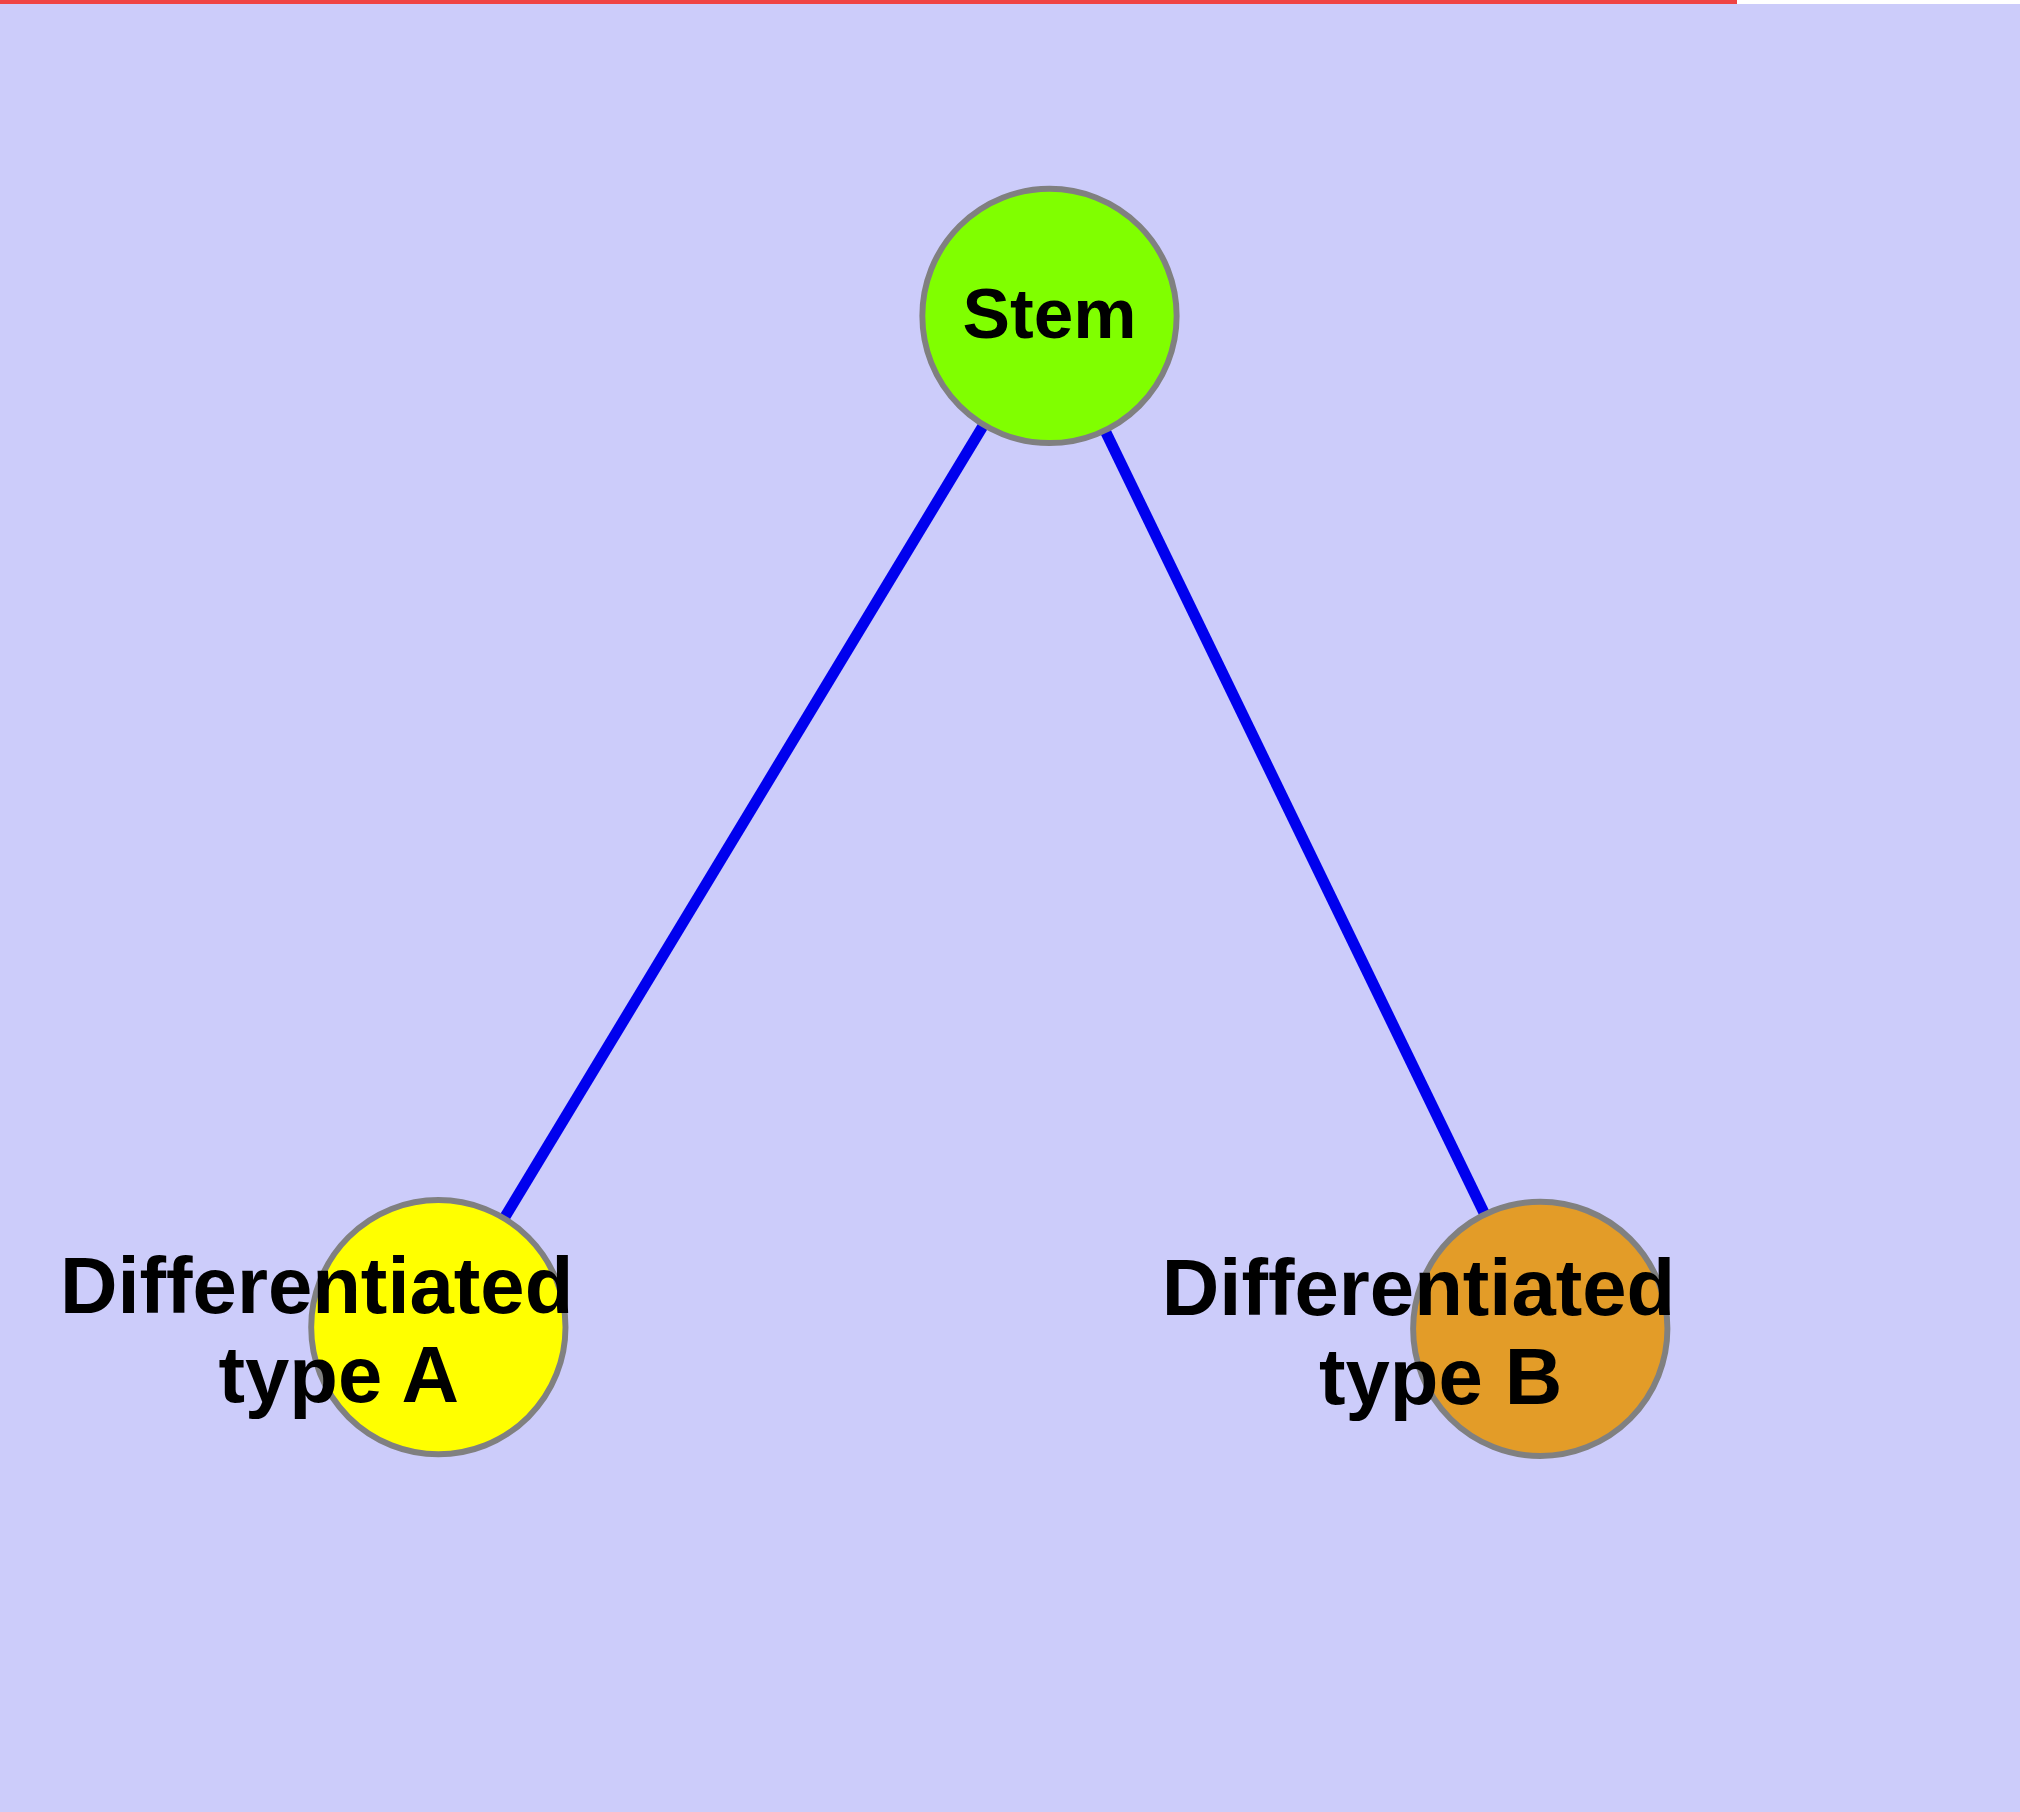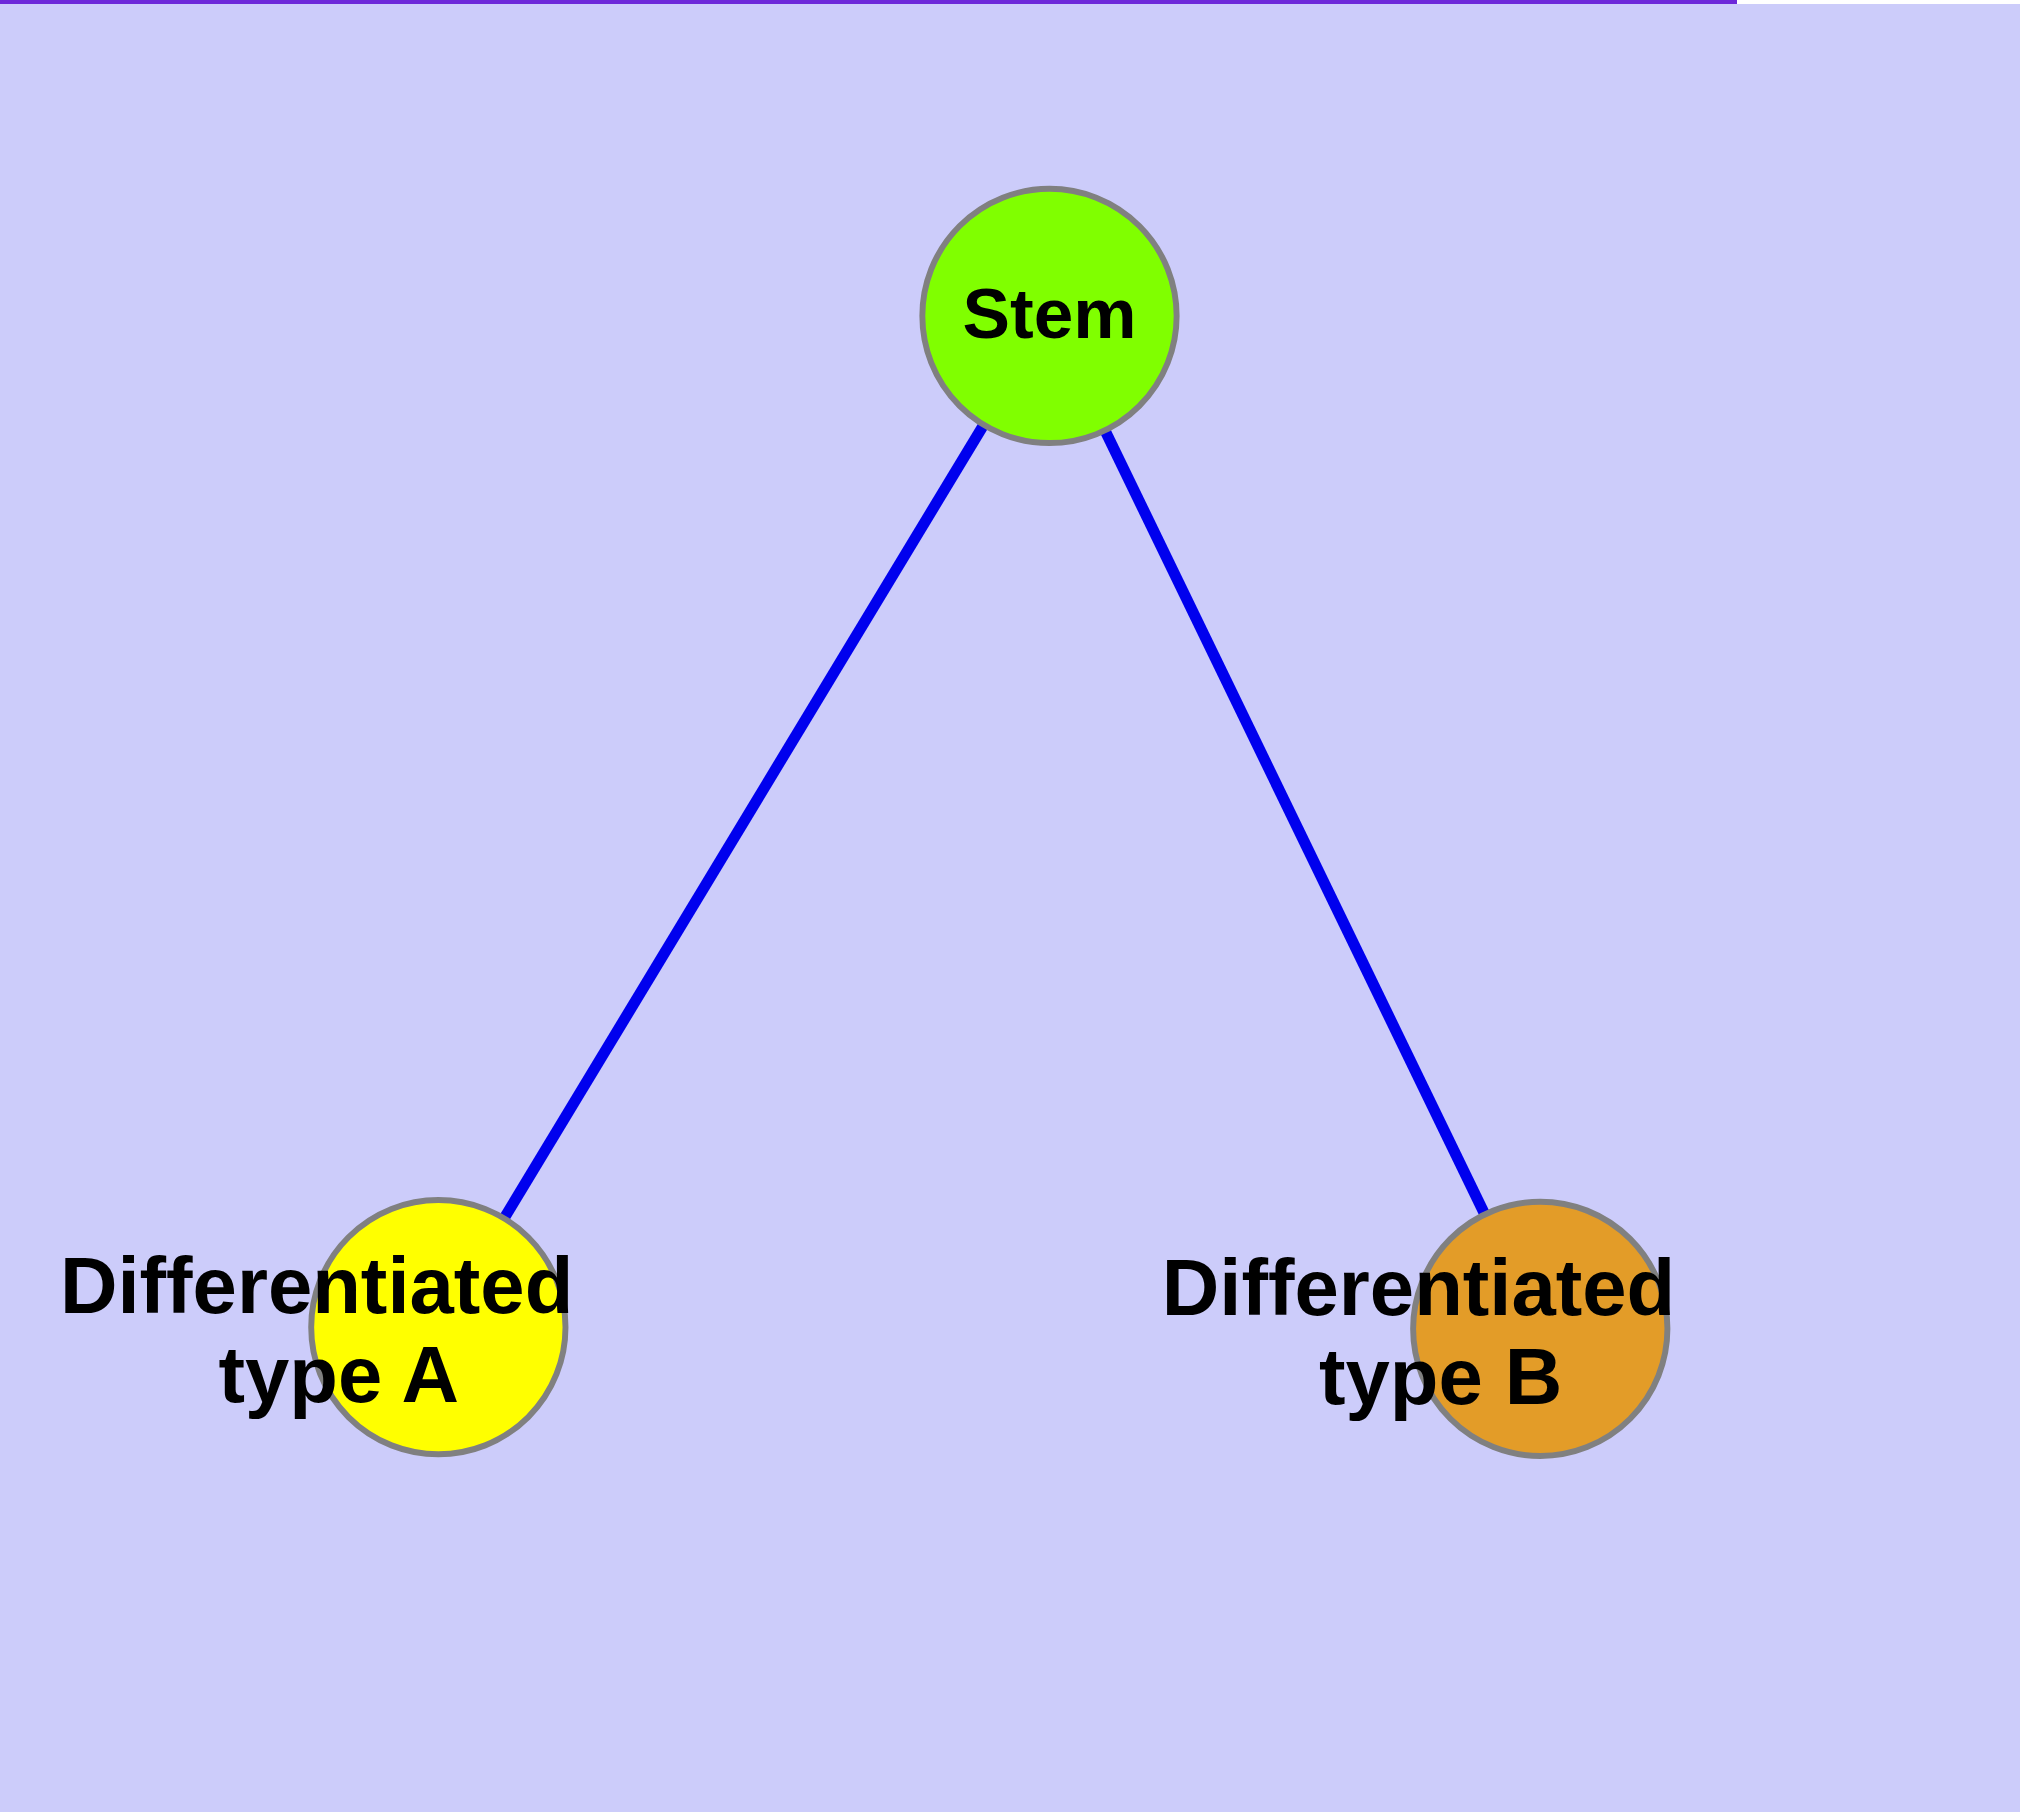--- a/index.html
+++ b/index.html
@@ -11,21 +11,21 @@
   body {
     width: 2021px;
     height: 1812px;
     overflow: hidden;
     font-family: "Liberation Sans", sans-serif;
   }
   #canvas {
     position: relative;
     width: 1737px;
     height: 1812px;
-    background: #6d28d9;
+    background: #ef4444;
   }
   #plot-area {
     position: absolute;
     left: 0;
     top: 4.2px;
     width: 2021px;
     height: 1808px;
     background: #ccccfa;
     overflow: hidden;
   }

